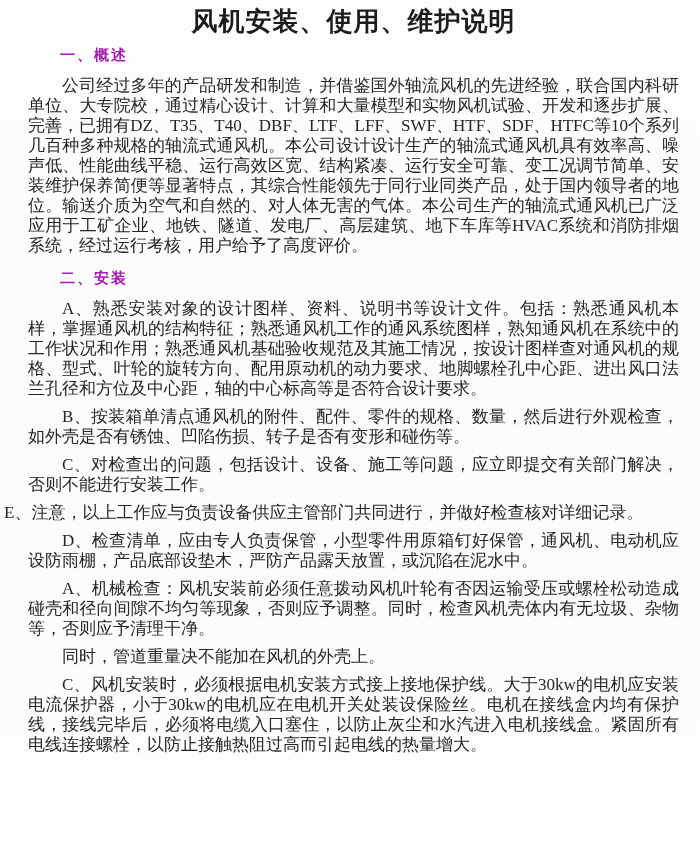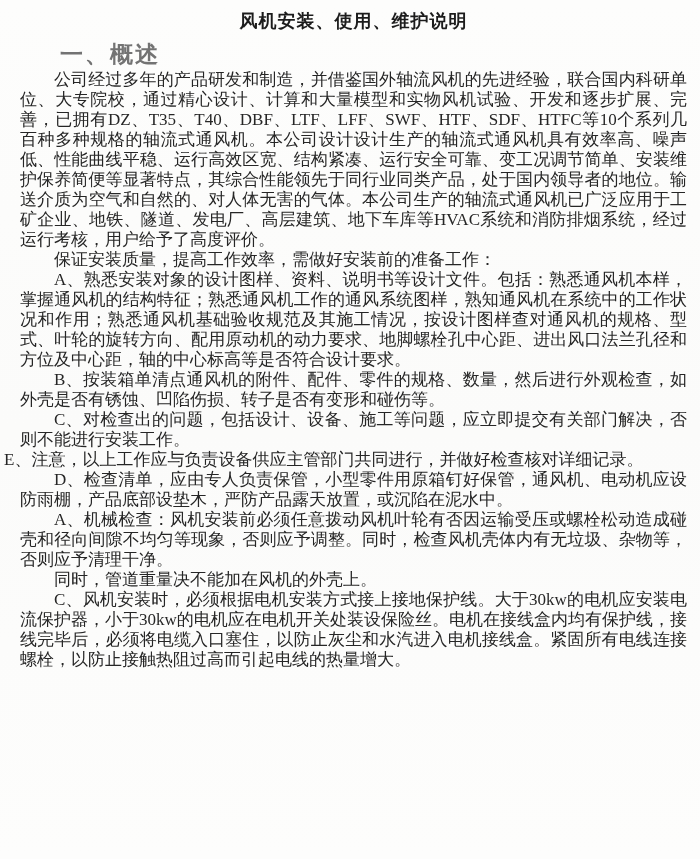--- a/index.html
+++ b/index.html
@@ -19,36 +19,36 @@
     box-sizing: border-box;
     width: 700px;
     height: 859px;
     padding: 5px 13px 4px 20px;
   }
   .doc-title {
     margin: 0 0 4px 0;
     text-align: center;
     font-family: "Liberation Sans", "DejaVu Sans", sans-serif;
     font-weight: bold;
-    font-size: 18px;
+    font-size: 26px;
     line-height: 32px;
     letter-spacing: 1px;
     color: #1c1c1c;
   }
   .sec-heading {
     margin: 2px 0 2px 40px;
     font-family: "Liberation Sans", "DejaVu Sans", sans-serif;
     font-weight: bold;
-    font-size: 23px;
+    font-size: 15px;
     line-height: 27px;
     letter-spacing: 2px;
-    color: #737373;
+    color: #a21caf;
   }
   .para {
-    margin: 0;
+    margin: 8px;
     font-size: 17px;
     line-height: 20px;
     text-align: justify;
     text-justify: inter-character;
     text-indent: 2em;
     color: #262626;
   }
   .para.hanging {
     text-indent: 0;
     margin-left: -16px;
@@ -57,21 +57,21 @@
 </head>
 <body>
 
 <div class="page">
 
   <h1 class="doc-title">风机安装、使用、维护说明</h1>
 
   <h2 class="sec-heading">一、概述</h2>
   <p class="para">公司经过多年的产品研发和制造，并借鉴国外轴流风机的先进经验，联合国内科研单位、大专院校，通过精心设计、计算和大量模型和实物风机试验、开发和逐步扩展、完善，已拥有DZ、T35、T40、DBF、LTF、LFF、SWF、HTF、SDF、HTFC等10个系列几百种多种规格的轴流式通风机。本公司设计设计生产的轴流式通风机具有效率高、噪声低、性能曲线平稳、运行高效区宽、结构紧凑、运行安全可靠、变工况调节简单、安装维护保养简便等显著特点，其综合性能领先于同行业同类产品，处于国内领导者的地位。输送介质为空气和自然的、对人体无害的气体。本公司生产的轴流式通风机已广泛应用于工矿企业、地铁、隧道、发电厂、高层建筑、地下车库等HVAC系统和消防排烟系统，经过运行考核，用户给予了高度评价。</p>
 
-  <p class="para">保证安装质量，提高工作效率，需做好安装前的准备工作：</p>
+  <h2 class="sec-heading">二、安装</h2>
   <p class="para">A、熟悉安装对象的设计图样、资料、说明书等设计文件。包括：熟悉通风机本样，掌握通风机的结构特征；熟悉通风机工作的通风系统图样，熟知通风机在系统中的工作状况和作用；熟悉通风机基础验收规范及其施工情况，按设计图样查对通风机的规格、型式、叶轮的旋转方向、配用原动机的动力要求、地脚螺栓孔中心距、进出风口法兰孔径和方位及中心距，轴的中心标高等是否符合设计要求。</p>
   <p class="para">B、按装箱单清点通风机的附件、配件、零件的规格、数量，然后进行外观检查，如外壳是否有锈蚀、凹陷伤损、转子是否有变形和碰伤等。</p>
   <p class="para">C、对检查出的问题，包括设计、设备、施工等问题，应立即提交有关部门解决，否则不能进行安装工作。</p>
   <p class="para hanging">E、注意，以上工作应与负责设备供应主管部门共同进行，并做好检查核对详细记录。</p>
   <p class="para">D、检查清单，应由专人负责保管，小型零件用原箱钉好保管，通风机、电动机应设防雨棚，产品底部设垫木，严防产品露天放置，或沉陷在泥水中。</p>
 
   <p class="para">A、机械检查：风机安装前必须任意拨动风机叶轮有否因运输受压或螺栓松动造成碰壳和径向间隙不均匀等现象，否则应予调整。同时，检查风机壳体内有无垃圾、杂物等，否则应予清理干净。</p>
   <p class="para">同时，管道重量决不能加在风机的外壳上。</p>
   <p class="para">C、风机安装时，必须根据电机安装方式接上接地保护线。大于30kw的电机应安装电流保护器，小于30kw的电机应在电机开关处装设保险丝。电机在接线盒内均有保护线，接线完毕后，必须将电缆入口塞住，以防止灰尘和水汽进入电机接线盒。紧固所有电线连接螺栓，以防止接触热阻过高而引起电线的热量增大。</p>
 

